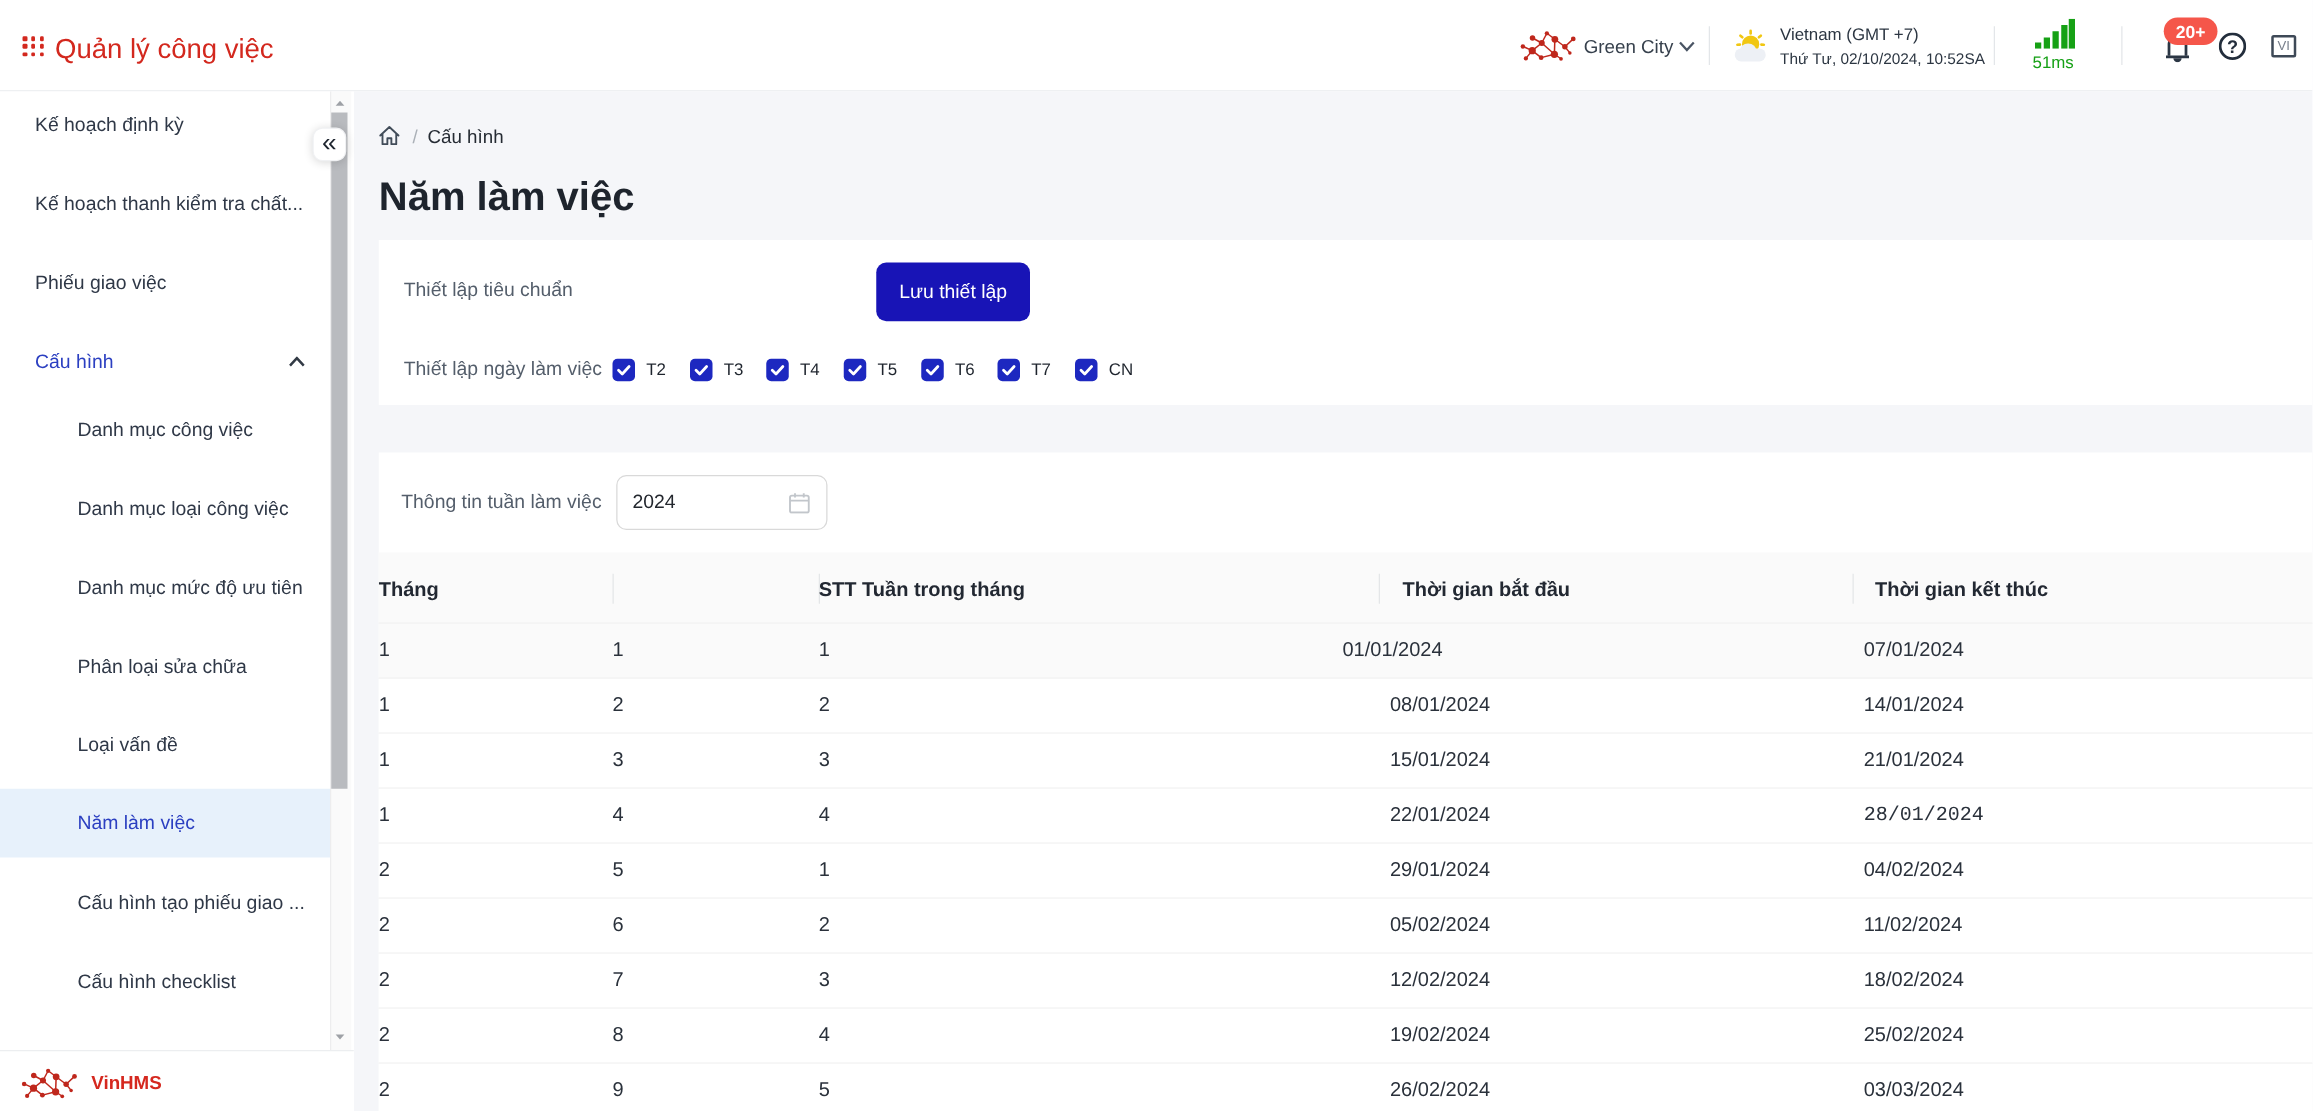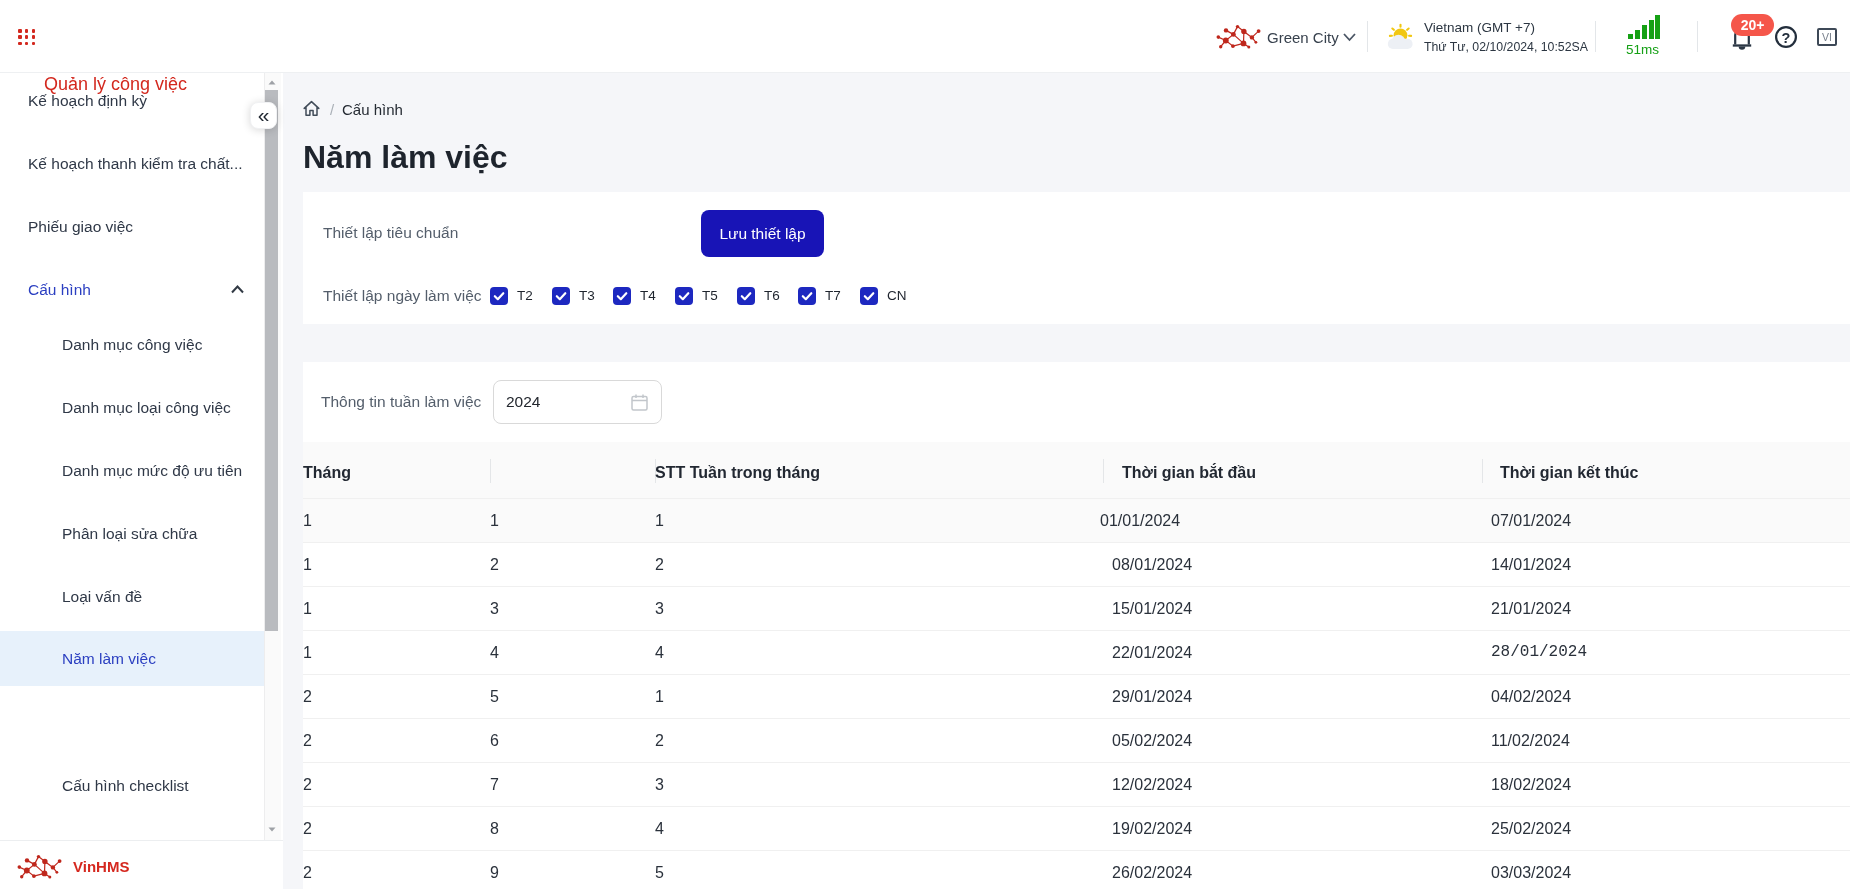--- a/index.html
+++ b/index.html
@@ -4,21 +4,21 @@
 <style>
 * { margin:0; padding:0; box-sizing:border-box; }
 html,body { width:1850px; height:889px; overflow:hidden; font-family:"Liberation Sans", sans-serif; background:#fff; }
 .abs { position:absolute; }
 body { position:relative; }
 
 
 #header { position:absolute; left:0; top:0; width:1850px; height:73px; background:#fff; border-bottom:1px solid #eef0f2; z-index:5; }
 #appgrid { position:absolute; left:18px; top:29px; width:18px; height:17px; }
 #appgrid i { position:absolute; width:3.6px; height:3.6px; border-radius:1.1px; background:#d3281e; }
-#apptitle { position:absolute; left:44px; top:26px; font-size:18px; color:#d3281e;margin-top:48px; }
+#apptitle { position:absolute; left:44px; top:26px; font-size:22px; color:#d3281e; }
 .hdivider { position:absolute; top:21px; width:1px; height:31px; background:#e3e6e9; }
 #greencity { position:absolute; left:1267px; top:29px; font-size:15px; color:#37414d; }
 #gc-chev { position:absolute; left:1343px; top:33px; width:13px; height:9px; }
 #vnname { position:absolute; left:1424px; top:20px; font-size:13.5px; color:#2c3642; }
 #vndate { position:absolute; left:1424px; top:40px; font-size:12.3px; color:#2c3642; }
 #ms { position:absolute; left:1626px; top:42px; font-size:13.5px; color:#15a015; width:40px; }
 #badge { position:absolute; left:1731px; top:14px; width:43px; height:22px; background:#f5564a; border-radius:11px; color:#fff; font-size:14px; font-weight:bold; text-align:center; line-height:22px; z-index:2;}
 #vibox { position:absolute; left:1817px; top:28px; width:20px; height:18px; border:2px solid #3e4957; border-radius:2px; color:#79818d; font-size:10.5px; text-align:center; line-height:14px; }
 
 
@@ -150,20 +150,21 @@
   <div class="mitem mblue" style="top:189px">Cấu hình</div>
   <svg class="abs" style="left:231px;top:212px" width="13" height="9" viewBox="0 0 13 9">
       <path d="M1 7.5 L6.5 1.5 L12 7.5" stroke="#323a45" stroke-width="2" fill="none"></path>
     </svg>
   <div class="mitem msub" style="top:244px">Danh mục công việc</div>
   <div class="mitem msub" style="top:307px">Danh mục loại công việc</div>
   <div class="mitem msub" style="top:370px">Danh mục mức độ ưu tiên</div>
   <div class="mitem msub" style="top:433px">Phân loại sửa chữa</div>
   <div class="mitem msub" style="top:496px">Loại vấn đề</div>
   <div class="mitem msub msel" style="top:558px">Năm làm việc</div>
+  <div class="mitem msub" style="top:622px">Cấu hình tạo phiếu giao ...</div>
   <div class="mitem msub" style="top:685px">Cấu hình checklist</div>
   <div id="sscroll"></div>
   <svg class="abs" style="left:268px;top:7px" width="8" height="5" viewBox="0 0 8 5">
       <path d="M4 0.5 L7.5 4.5 L0.5 4.5 Z" fill="#9ea1a6"></path>
     </svg>
   <svg class="abs" style="left:268px;top:754px" width="8" height="5" viewBox="0 0 8 5">
       <path d="M4 4.5 L7.5 0.5 L0.5 0.5 Z" fill="#9ea1a6"></path>
     </svg>
   <div id="sthumb"></div>
   <div id="collapsebtn">«</div>
@@ -277,21 +278,21 @@
           <div class="hc ra" style="left:352px;width:432px">STT Tuần trong tháng</div>
           <div class="hsep" style="left:800px"></div>
           <div class="hc" style="left:819px;">Thời gian bắt đầu</div>
           <div class="hsep" style="left:1179px"></div>
           <div class="hc" style="left:1197px;">Thời gian kết thúc</div>
         </div>
         <div class="trow g" style="top:57px">
           <div class="tc ra" style="left:0;width:178px">1</div>
           <div class="tc ra" style="left:187px;width:156px">1</div>
           <div class="tc ra" style="left:352px;width:439px">1</div>
-          <div class="tc" style="left:797px;text-align:right;">01/01/2024</div>
+          <div class="tc" style="left:771px;text-align:right;">01/01/2024</div>
           <div class="tc" style="left:1188px;">07/01/2024</div>
         </div>
         <div class="trow" style="top:101px">
           <div class="tc ra" style="left:0;width:178px">1</div>
           <div class="tc ra" style="left:187px;width:156px">2</div>
           <div class="tc ra" style="left:352px;width:439px">2</div>
           <div class="tc" style="left:809px;">08/01/2024</div>
           <div class="tc" style="left:1188px;">14/01/2024</div>
         </div>
         <div class="trow" style="top:145px">

